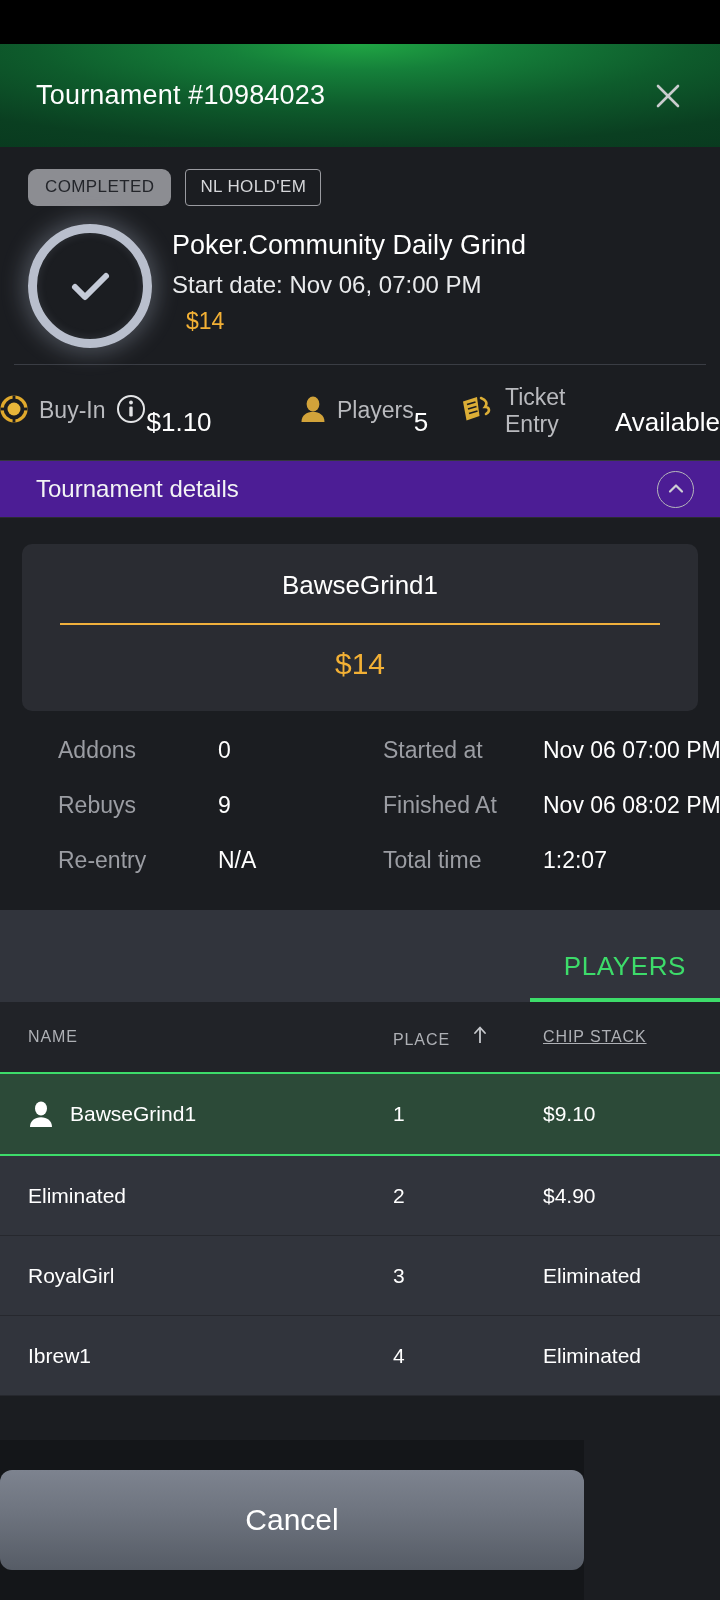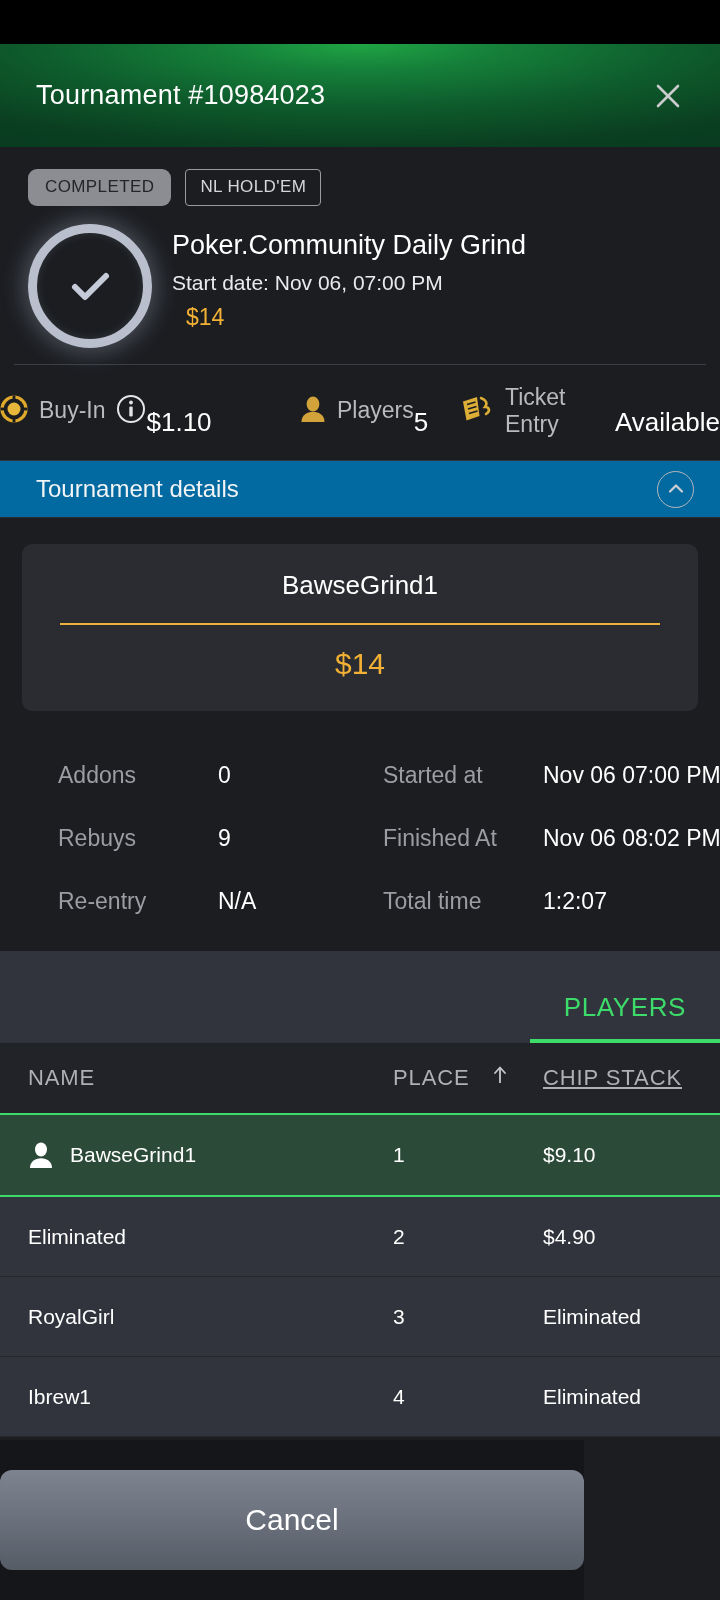--- a/index.html
+++ b/index.html
@@ -71,40 +71,40 @@
     flex: 0 0 124px;
     width: 124px; height: 124px;
     border-radius: 50%;
     border: 9px solid #b9bfcd;
     box-shadow: 0 0 22px 5px rgba(190,200,220,.30), inset 0 0 10px rgba(190,200,220,.15);
     display: flex; align-items: center; justify-content: center;
     margin-top: 2px;
   }
   .tour-info { flex: 1 1 auto; padding-top: 8px; }
   .tour-name { color: #fff; font-size: 27px; }
-  .tour-date { color: #e9eaec; font-size: 21px; margin-top: 10px; }
+  .tour-date { color: #e9eaec; font-size: 24px; margin-top: 10px; }
   .tour-prize { color: #f2b035; font-size: 23px; margin-top: 9px; padding-left: 14px; }
 
   .divider-line { height: 1px; background: #3a3d44; margin: 16px 14px 0 14px; }
 
   .stats-row {
     display: flex;
     padding: 18px 0 22px 0;
   }
   .stat-col { display: flex; flex-direction: row; align-items: center; }
   .stat-col.buyin { flex: 0 0 300px; }
   .stat-col.players { flex: 0 0 160px; }
   .stat-col.ticket { flex: 1 1 auto; align-items: center; }
   .stat-head { display: flex; align-items: center; gap: 11px; }
   .stat-label { color: #b9babe; font-size: 23px; }
   .stat-value { color: #fff; font-size: 26px; margin-top: 24px; }
 
   
   .details-bar {
-    background: #0369a1;
+    background: #4c1d95;
     border-top: 1px solid #34373d;
     border-bottom: 1px solid #2a2c31;
     height: 58px;
     display: flex; align-items: center; justify-content: space-between;
     padding: 0 26px 0 36px;
     cursor: pointer;
   }
   .details-title { color: #f3f4f5; font-size: 24px; }
   .chev-circle {
     width: 37px; height: 37px; border-radius: 50%;
@@ -119,22 +119,22 @@
     padding: 26px 38px 30px;
     text-align: center;
   }
   .winner-name { color: #fff; font-size: 26px; }
   .winner-rule { height: 2px; background: #f0b03c; margin: 22px 0 0 0; }
   .winner-prize { color: #f2b035; font-size: 30px; margin-top: 22px; }
 
   .stats-grid {
     display: grid;
     grid-template-columns: 160px 165px 160px auto;
-    row-gap: 8px;
-    padding: 37px 36px 0 36px;
+    row-gap: 0;
+    padding: 12px 36px 0 36px;
   }
   .sg-label { color: #9b9da3; font-size: 23px; height: 55px; display: flex; align-items: center; }
   .sg-value { color: #fff; font-size: 23px; height: 55px; display: flex; align-items: center; }
   .sg-value.right { white-space: nowrap; }
 
   
   .tabs-bar {
     margin-top: 22px;
     background: #31343c;
     height: 92px;
@@ -152,23 +152,23 @@
   }
 
   
   .table-head {
     display: flex;
     background: #212328;
     height: 70px;
     align-items: center;
     padding: 0 28px;
   }
-  .th { color: #aeb0b5; font-size: 22px; letter-spacing: .9px; }
+  .th { color: #aeb0b5; font-size: 16px; letter-spacing: .9px; }
   .th.name { flex: 0 0 365px; }
-  .th.place { flex: 0 0 150px; display: flex; align-items: flex-start; gap: 22px; }
+  .th.place { flex: 0 0 150px; display: flex; align-items: flex-end; gap: 22px; }
   .th.chip { flex: 1 1 auto; text-decoration: underline; }
 
   .rows { background: #31343c; }
   .row {
     display: flex;
     align-items: center;
     height: 80px;
     padding: 0 28px;
     background: #31343c;
     border-bottom: 1px solid #26282e;

